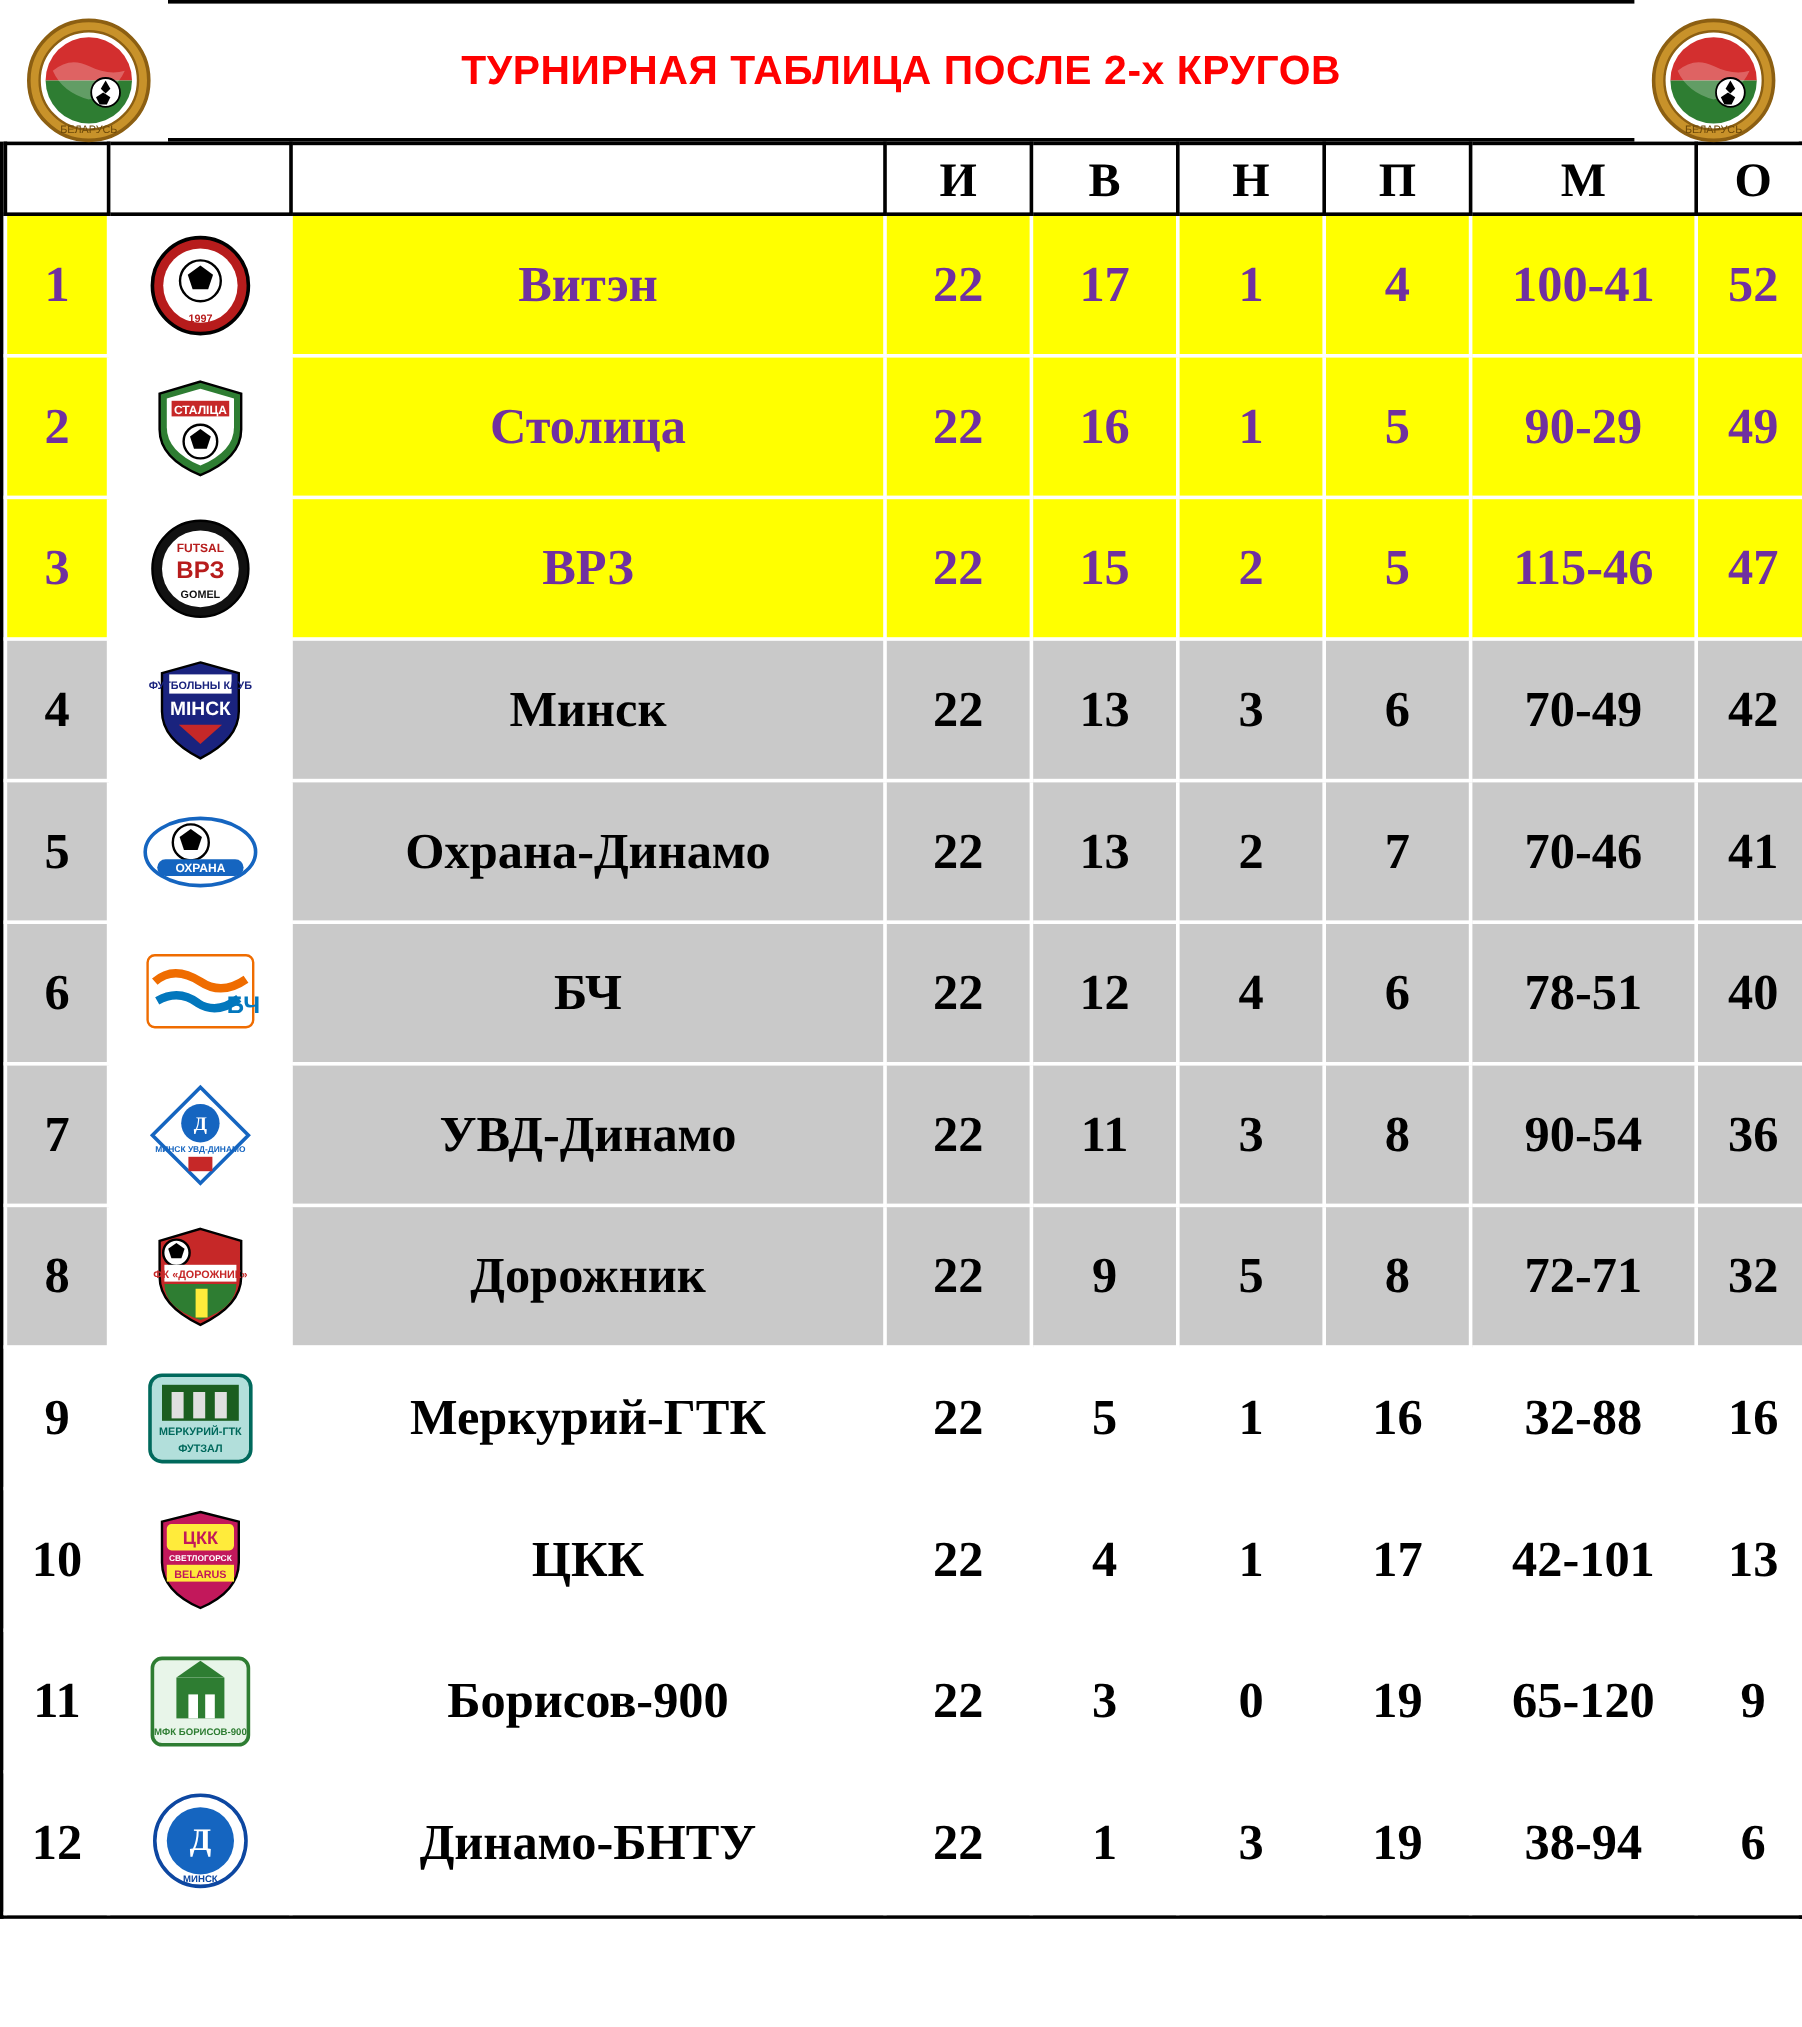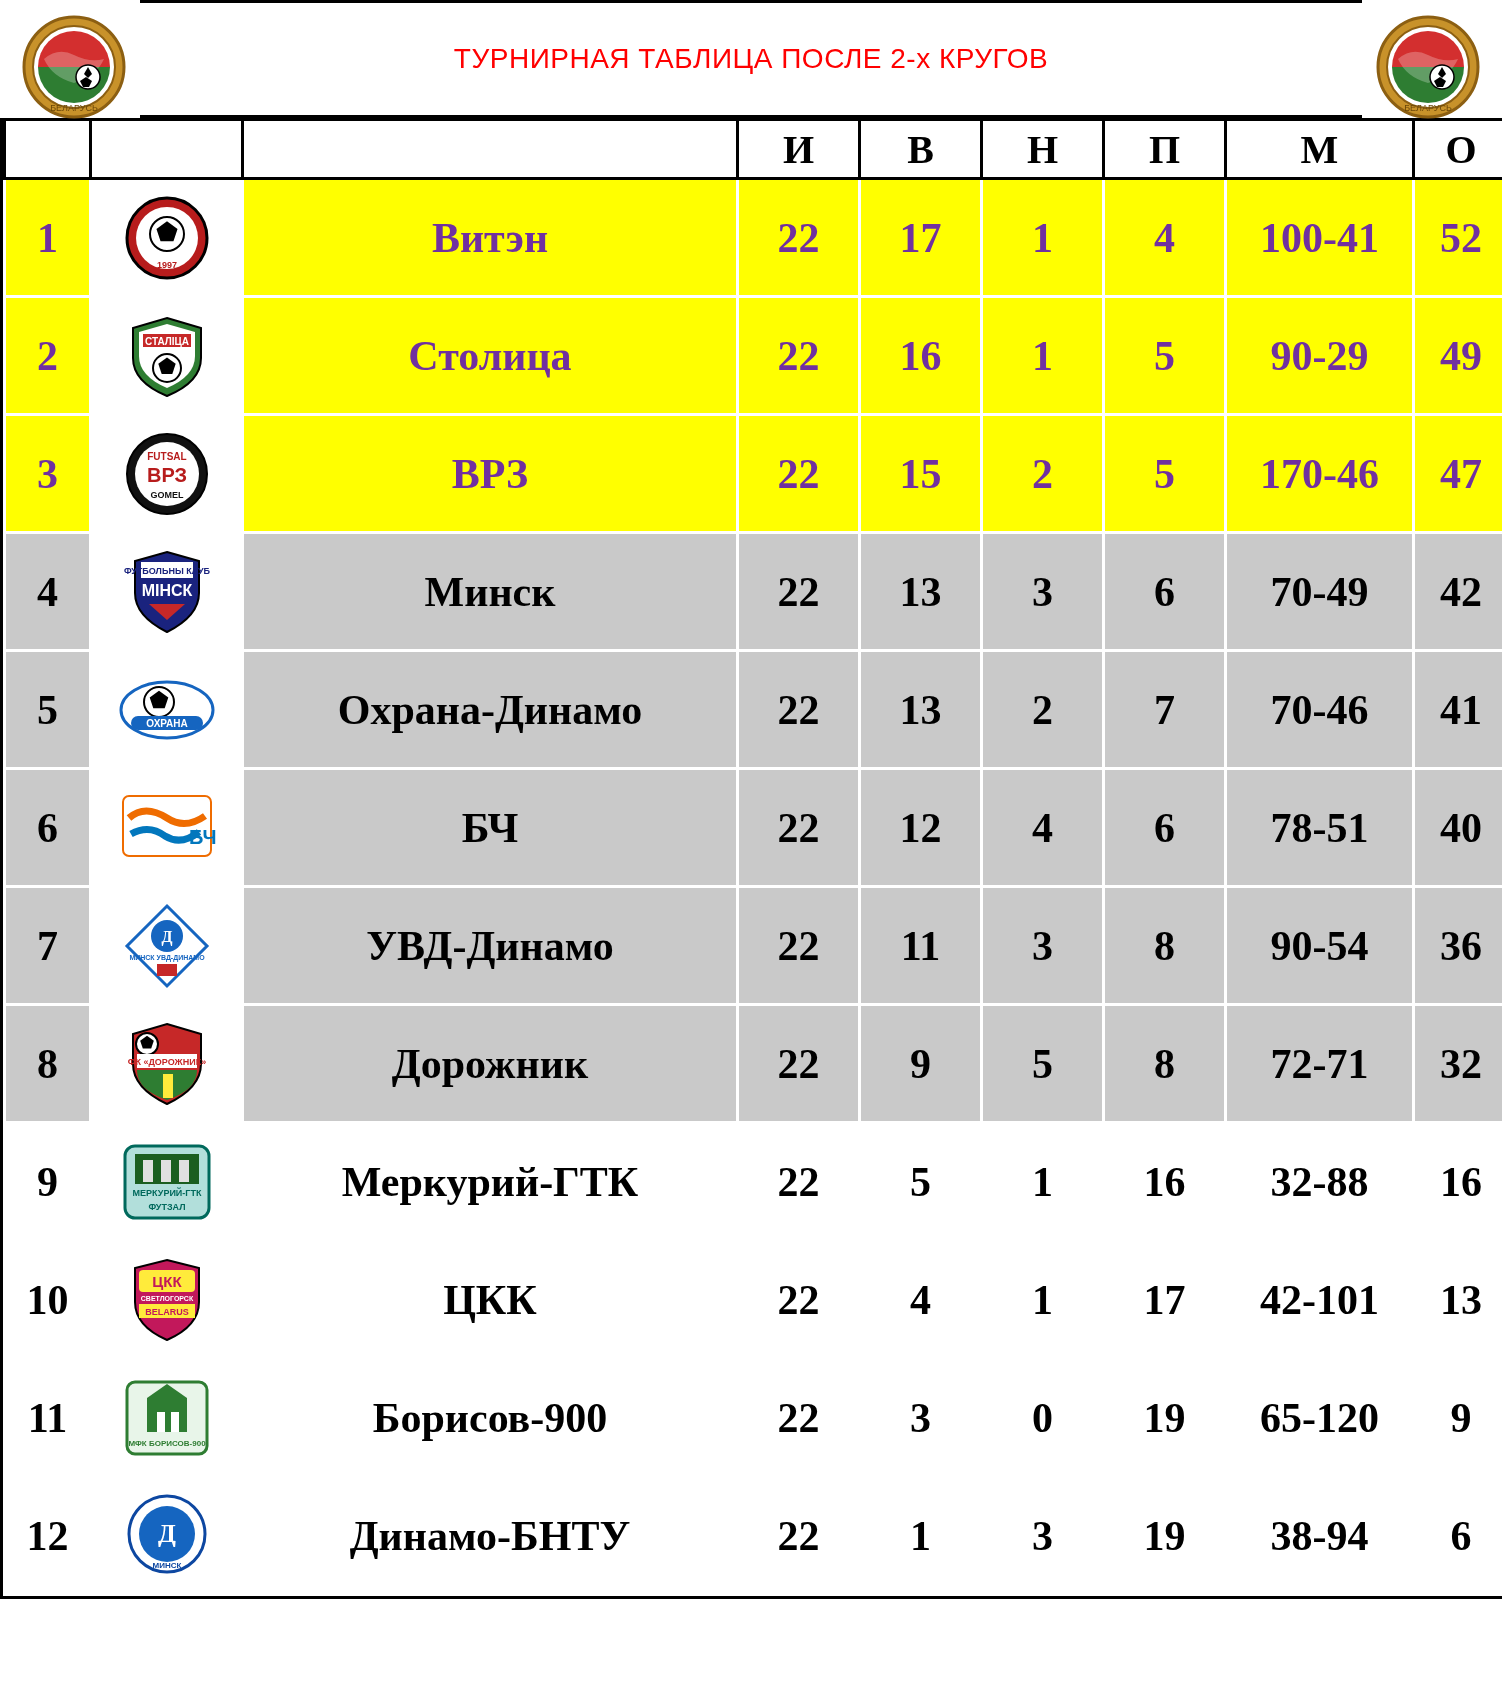--- a/index.html
+++ b/index.html
@@ -33,22 +33,22 @@
     top: 0;
     height: 112px;
     border-top: 3px solid #000;
     border-bottom: 3px solid #000;
     display: flex;
     align-items: center;
     justify-content: center;
   }
   .header-title {
     font-family: "Liberation Sans", sans-serif;
-    font-weight: normal;
-    font-size: 28px;
+    font-weight: bold;
+    font-size: 34px;
     color: #ff0000;
     letter-spacing: 0.5px;
     white-space: nowrap;
   }
 
   
   .emblem {
     position: absolute;
     top: 15px;
     width: 104px;
@@ -263,21 +263,21 @@
         <text x="54" y="52" font-size="20" font-weight="bold" text-anchor="middle" fill="#b71c1c" font-family="Liberation Sans, sans-serif">ВРЗ</text>
         <text x="54" y="68" font-size="9" text-anchor="middle" fill="#111" font-family="Liberation Sans, sans-serif">GOMEL</text>
                 </svg>
               </div>
      </td>
             <td class="team">ВРЗ</td>
             <td>22</td>
             <td>15</td>
             <td>2</td>
             <td>5</td>
-            <td>170-46</td>
+            <td>115-46</td>
             <td>47</td>
           </tr>
           <tr class="row zone-gray">
             <td class="rank">4</td>
             <td class="logo">
        <div class="logo-box">
                 <svg width="108" height="88" viewBox="0 0 108 88">
                   <path d="M54 4 l32 9 v32 q0 23 -32 39 q-32 -16 -32 -39 v-32 z" fill="#1a237e" stroke="#000" stroke-width="2"></path>
         <rect x="28" y="14" width="52" height="16" fill="#ffffff"></rect>
         <text x="54" y="26" font-size="9" text-anchor="middle" fill="#1a237e" font-family="Liberation Sans, sans-serif">ФУТБОЛЬНЫ КЛУБ</text>

